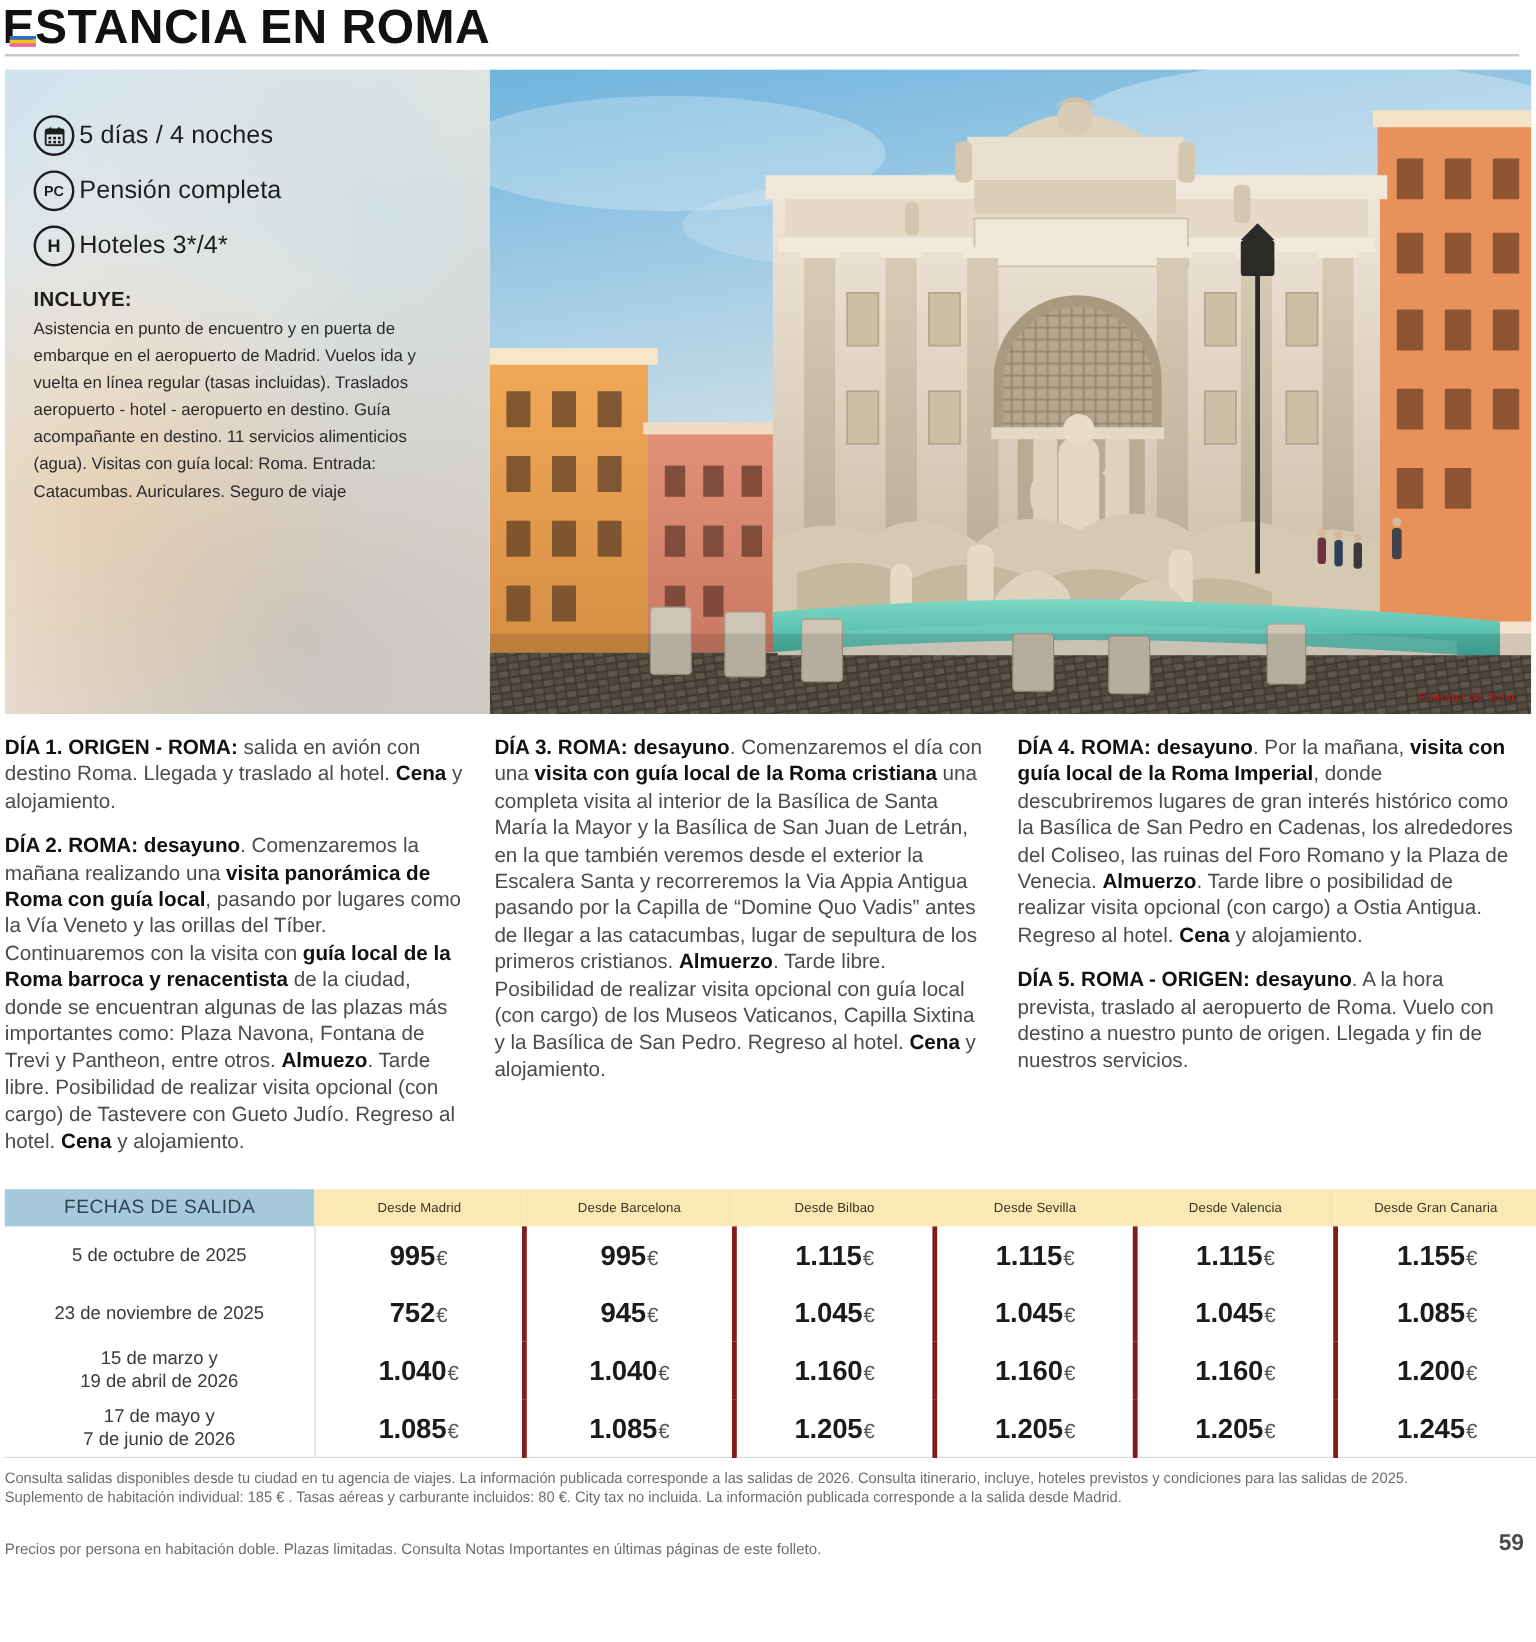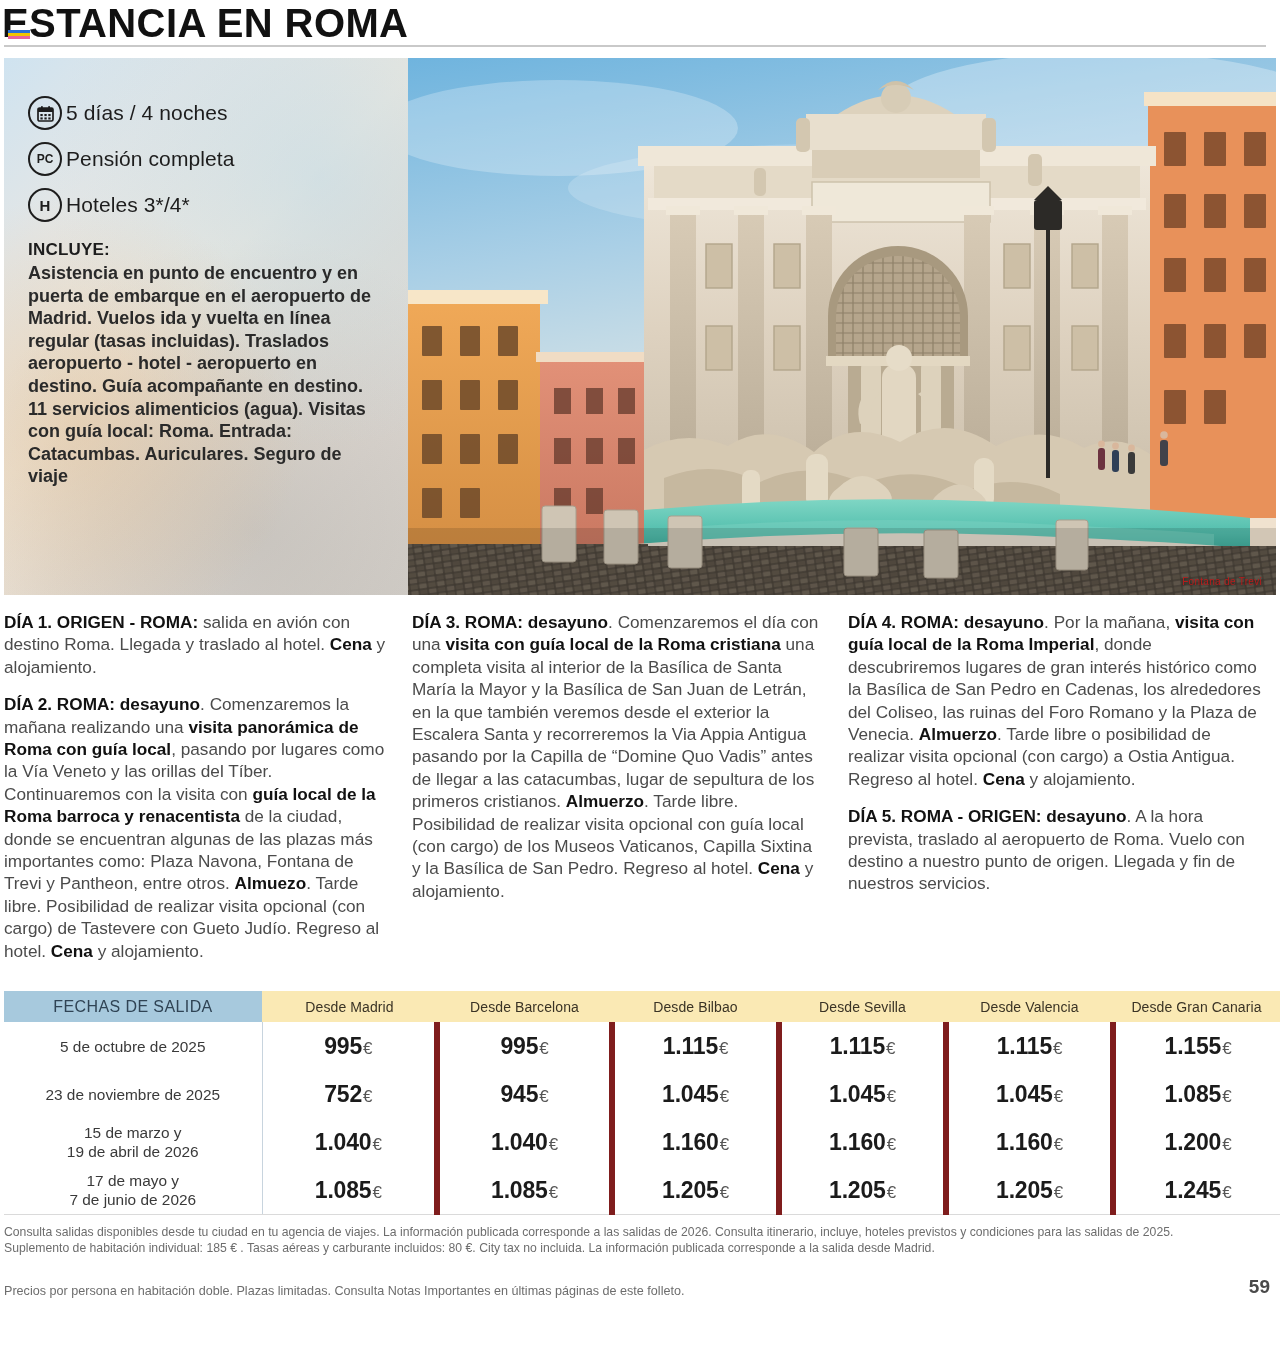--- a/index.html
+++ b/index.html
@@ -119,24 +119,24 @@
 
   .includes-title {
     margin: 18px 0 2px 0;
     font-size: 17px;
     font-weight: 700;
     color: #1d1d1d;
     letter-spacing: 0.2px;
   }
   .includes-text {
     margin: 0;
-    font-size: 18px;
+    font-size: 14px;
     line-height: 22.6px;
     color: #2a2a2a;
-    font-weight: 700;
+    font-weight: 400;
     max-width: 345px;
   }
 
   .hero-photo {
     position: absolute;
     left: 404px;
     top: 0;
     width: 868px;
     height: 537px;
     overflow: hidden;
@@ -194,41 +194,41 @@
     font-size: 16px;
     font-weight: 400;
     letter-spacing: 0.4px;
     height: 31px;
     text-align: center;
     vertical-align: middle;
   }
   .th-city {
     background: #fae9b4;
     color: #3a3325;
-    font-size: 14px;
+    font-size: 11px;
     font-weight: 400;
     height: 31px;
     text-align: center;
     vertical-align: middle;
     letter-spacing: 0.1px;
   }
   .td-date {
     font-size: 15.4px;
     color: #3a3a3a;
     text-align: center;
     vertical-align: middle;
     height: 48px;
     line-height: 19px;
     border-right: 1px solid #c8d4de;
   }
   .td-price {
     text-align: center;
     vertical-align: middle;
     height: 48px;
-    border-right: 6px solid #7f1d1d;
+    border-right: 4px solid #7f1d1d;
     font-weight: 700;
     font-size: 23px;
     color: #1b1b1b;
     letter-spacing: -0.2px;
   }
   .td-price:last-child { border-right: none; }
   .td-price .eur {
     font-weight: 400;
     font-size: 17px;
     color: #555;

